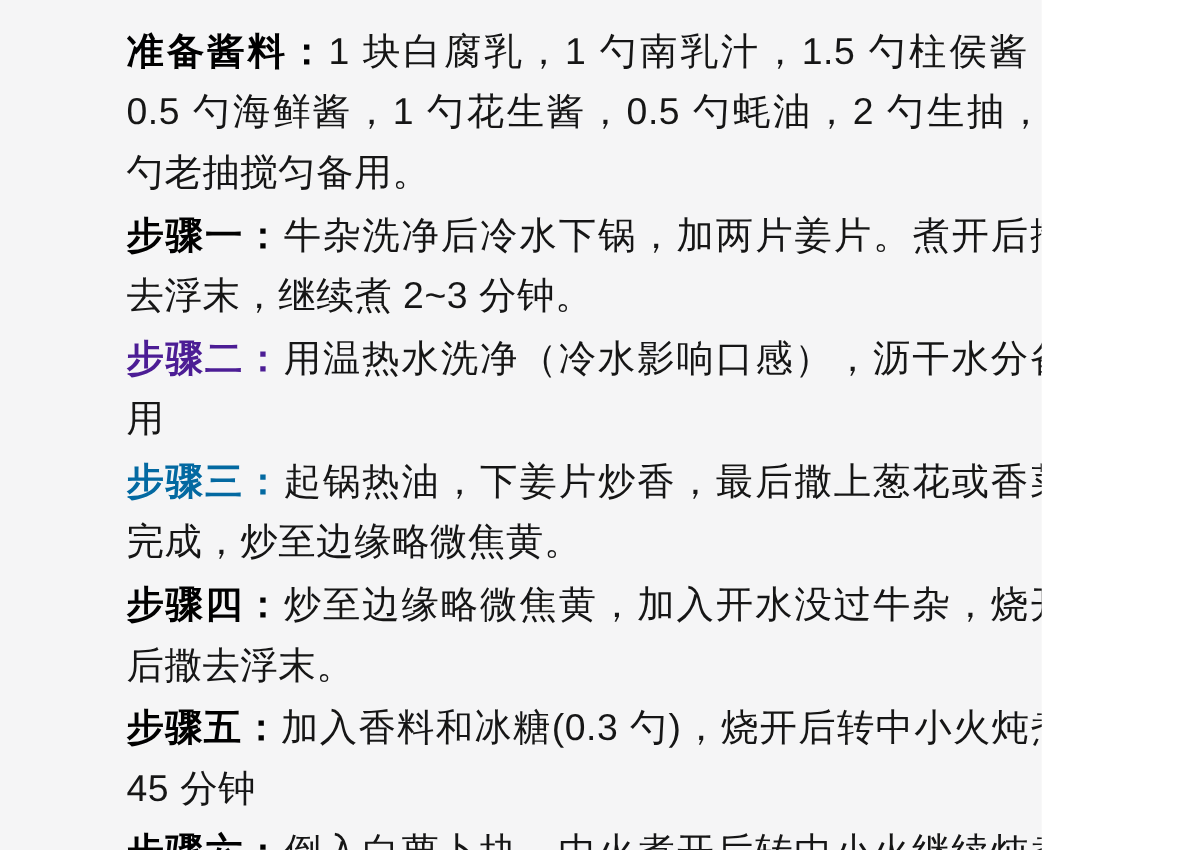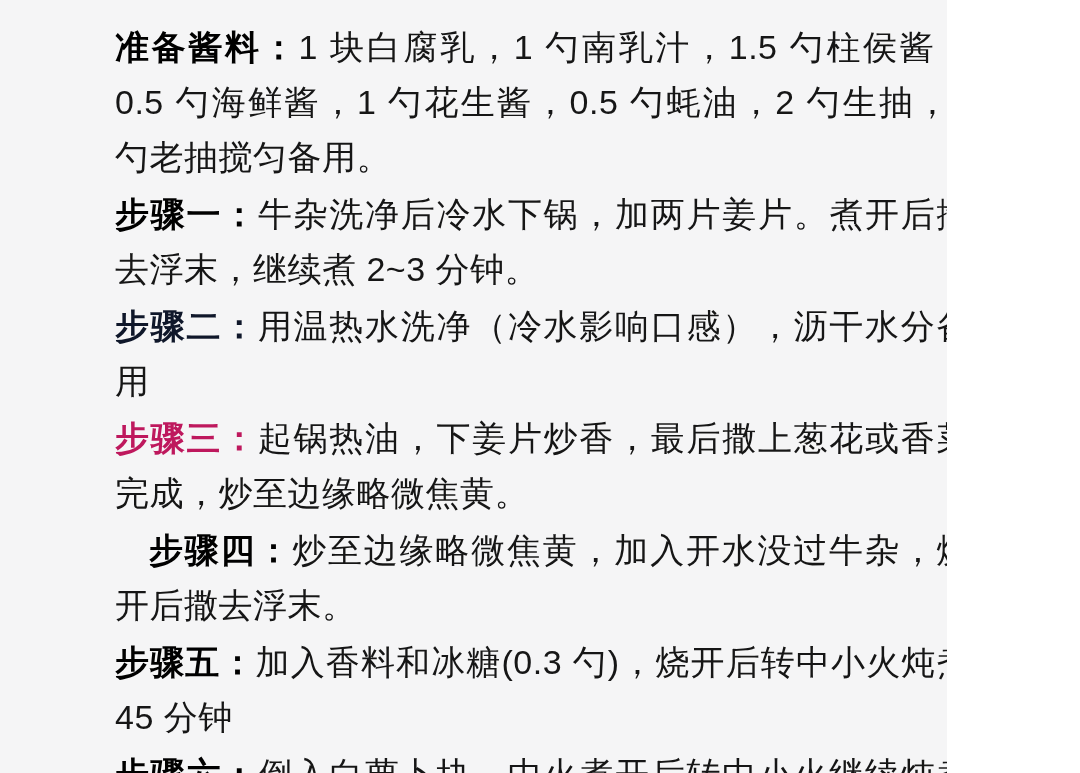--- a/index.html
+++ b/index.html
@@ -36,24 +36,24 @@
 </style>
 </head>
 <body>
 
 <div class="screen" style="background: rgb(245, 245, 246);">
   <div class="doc" id="doc-container" style="color: rgb(22, 22, 22);">
   <p><span class="label" style="color: rgb(0, 0, 0);">准备酱料：</span><span class="body">1 块白腐乳，1 勺南乳汁，1.5 勺柱侯酱，0.5 勺海鲜酱，1 勺花生酱，0.5 勺蚝油，2 勺生抽，1 勺老抽搅匀备用。</span></p>
 
   <p><span class="label" style="color: rgb(0, 0, 0);">步骤一：</span><span class="body">牛杂洗净后冷水下锅，加两片姜片。煮开后撒去浮末，继续煮 2~3 分钟。</span></p>
 
-  <p><span class="label" style="color: #0f172a; margin-top: 23px;">步骤二：</span><span class="body">用温热水洗净（冷水影响口感），沥干水分备用</span></p>
+  <p><span class="label" style="color: #4c1d95; margin-top: 23px;">步骤二：</span><span class="body">用温热水洗净（冷水影响口感），沥干水分备用</span></p>
 
-  <p><span class="label" style="color: #be185d;">步骤三：</span><span class="body">起锅热油，下姜片炒香，最后撒上葱花或香菜完成，炒至边缘略微焦黄。</span></p>
+  <p><span class="label" style="color: #0369a1;">步骤三：</span><span class="body">起锅热油，下姜片炒香，最后撒上葱花或香菜完成，炒至边缘略微焦黄。</span></p>
 
-  <p><span class="label" style="color: rgb(0, 0, 0); margin-left: 34px;">步骤四：</span><span class="body">炒至边缘略微焦黄，加入开水没过牛杂，烧开后撒去浮末。</span></p>
+  <p><span class="label" style="color: rgb(0, 0, 0);">步骤四：</span><span class="body">炒至边缘略微焦黄，加入开水没过牛杂，烧开后撒去浮末。</span></p>
 
   <p><span class="label" style="color: rgb(0, 0, 0);">步骤五：</span><span class="body">加入香料和冰糖(0.3 勺)，烧开后转中小火炖煮 45 分钟</span></p>
 
   <p><span class="label" style="color: rgb(0, 0, 0);">步骤六：</span><span class="body">倒入白萝卜块，中火煮开后转中小火继续炖煮 30 分钟，筷子可以轻松插入萝卜块就可以。大火略微收一下汁，尝一下味道，可以根据个人口味补一点盐或者冰糖，最后撒上葱花或香菜完成。</span></p>
 
 </div>
 </div>
 
 </body></html>

